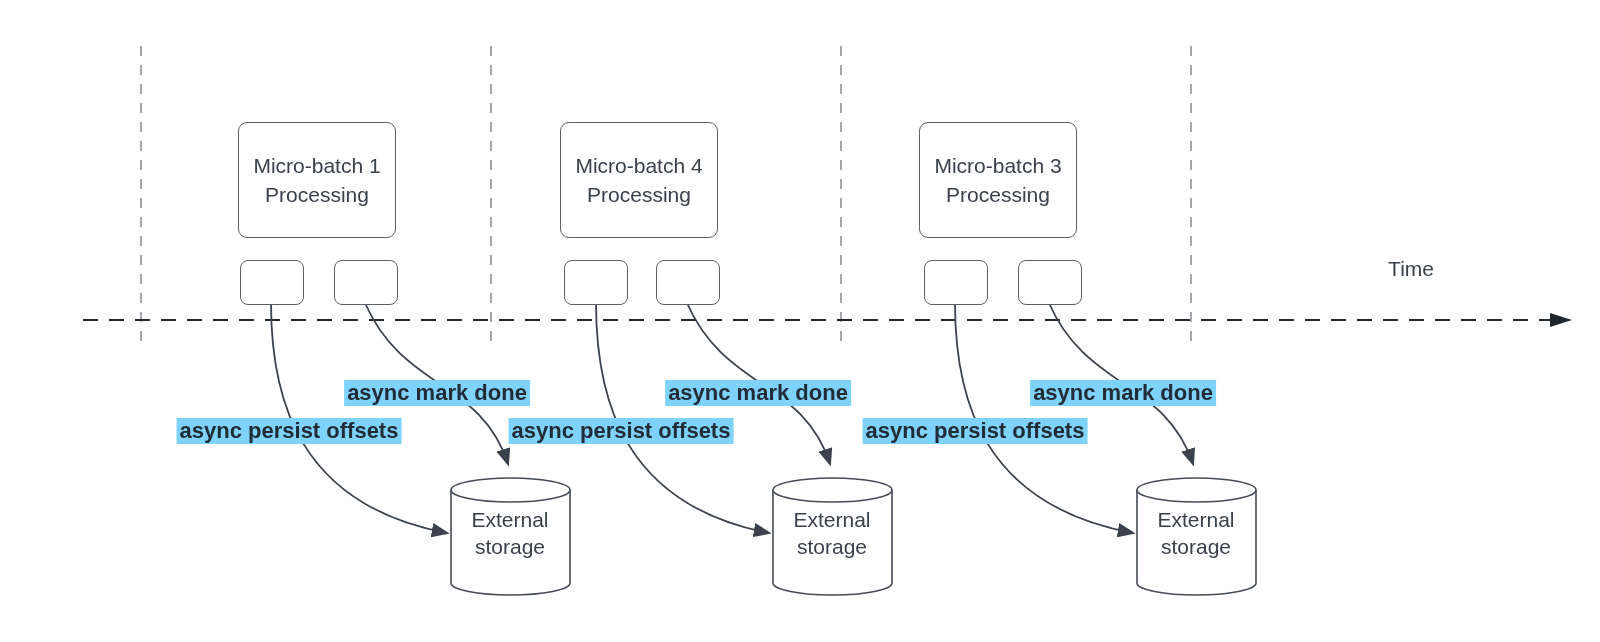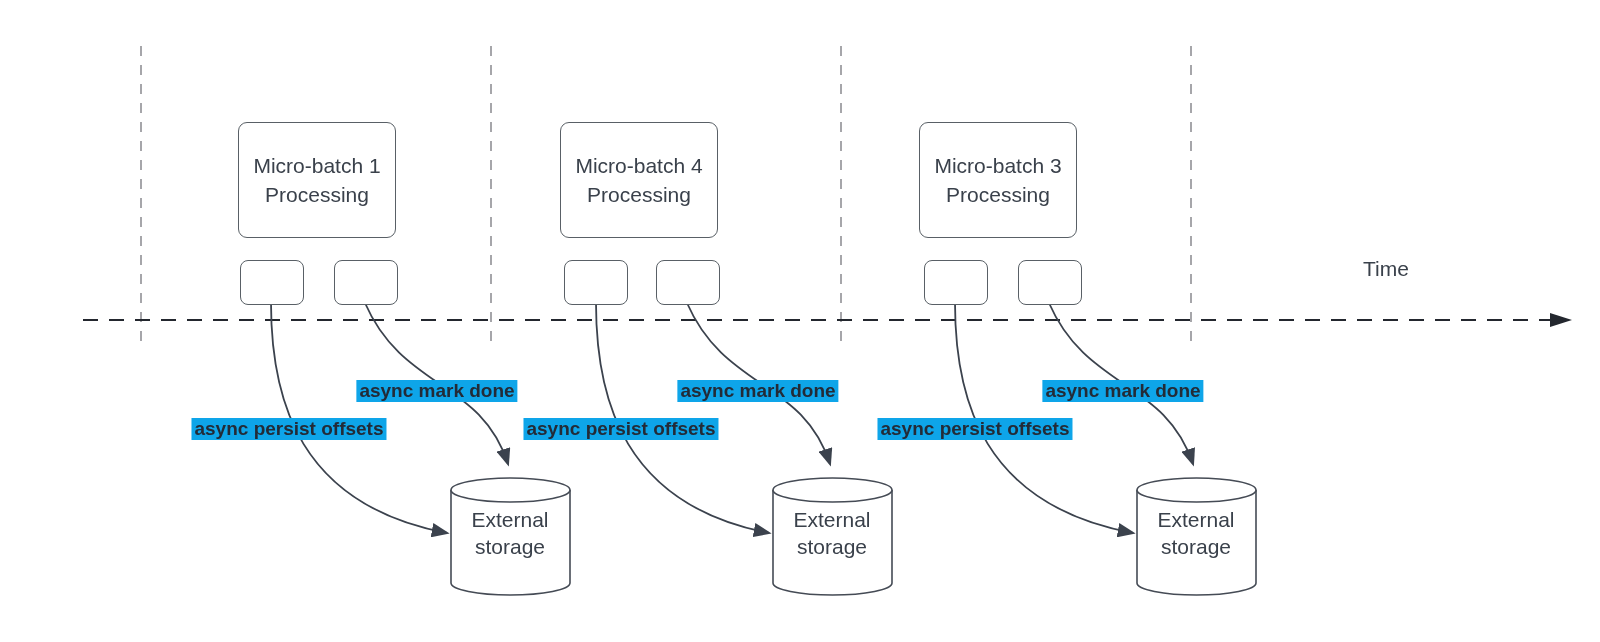--- a/index.html
+++ b/index.html
@@ -35,43 +35,43 @@
     top: 260px;
     width: 62px;
     height: 43px;
     background: #ffffff;
     border: 1.5px solid #596066;
     border-radius: 8px;
   }
   .alabel {
     position: absolute;
     transform: translateX(-50%);
-    font-size: 19px;
+    font-size: 22px;
     font-weight: 700;
     color: #232b37;
-    background: #0ea5e9;
+    background: #7dd3fc;
     padding: 0 3px;
     white-space: nowrap;
   }
   .stor {
     position: absolute;
     top: 506px;
     width: 118px;
     text-align: center;
     font-size: 21px;
     line-height: 27px;
     color: #3a414b;
     white-space: pre-line;
   }
   .time-label {
     position: absolute;
     left: 1338px;
     top: 257px;
     width: 96px;
-    text-align: center;
+    text-align: right;
     font-size: 21px;
     color: #3a414b;
   }
 </style>
 </head>
 <body>
 
 <div class="stage">
 
   <svg class="layer" width="1600" height="642" viewBox="0 0 1600 642">

